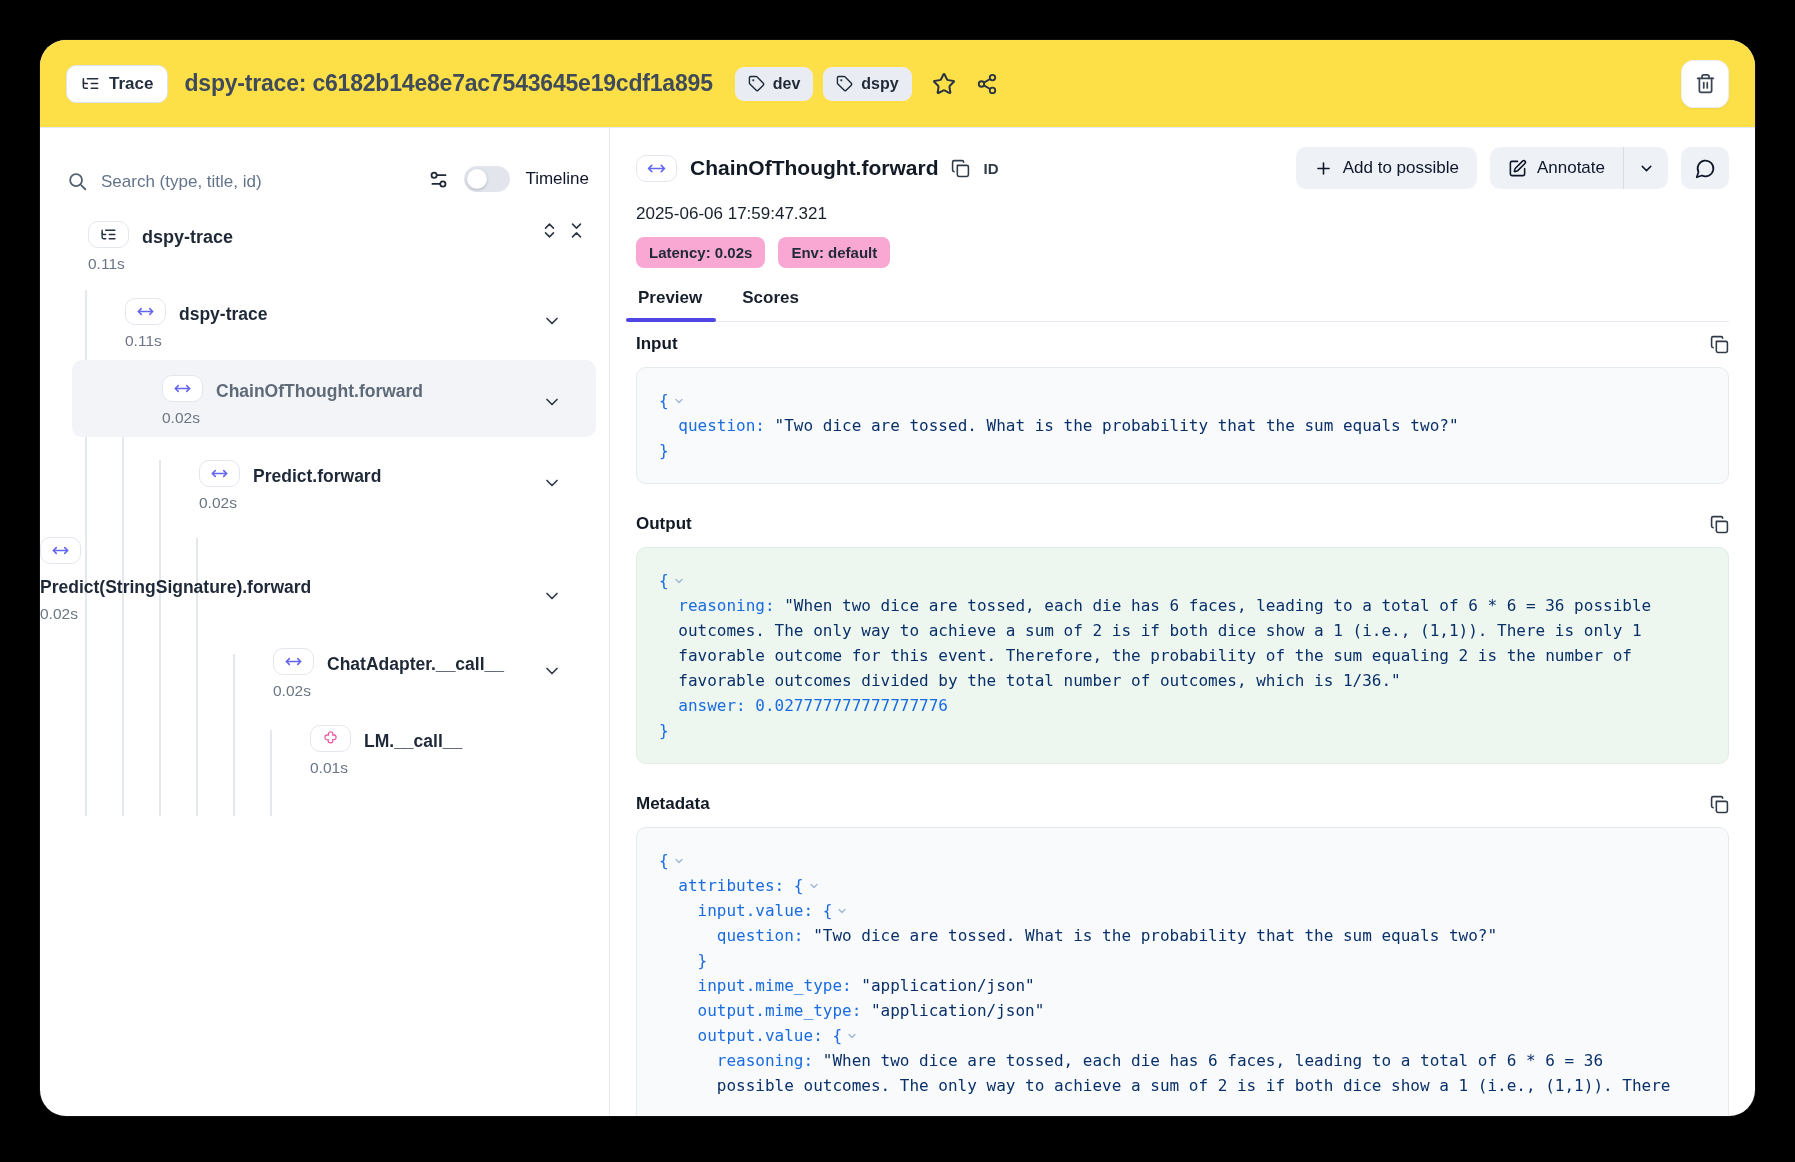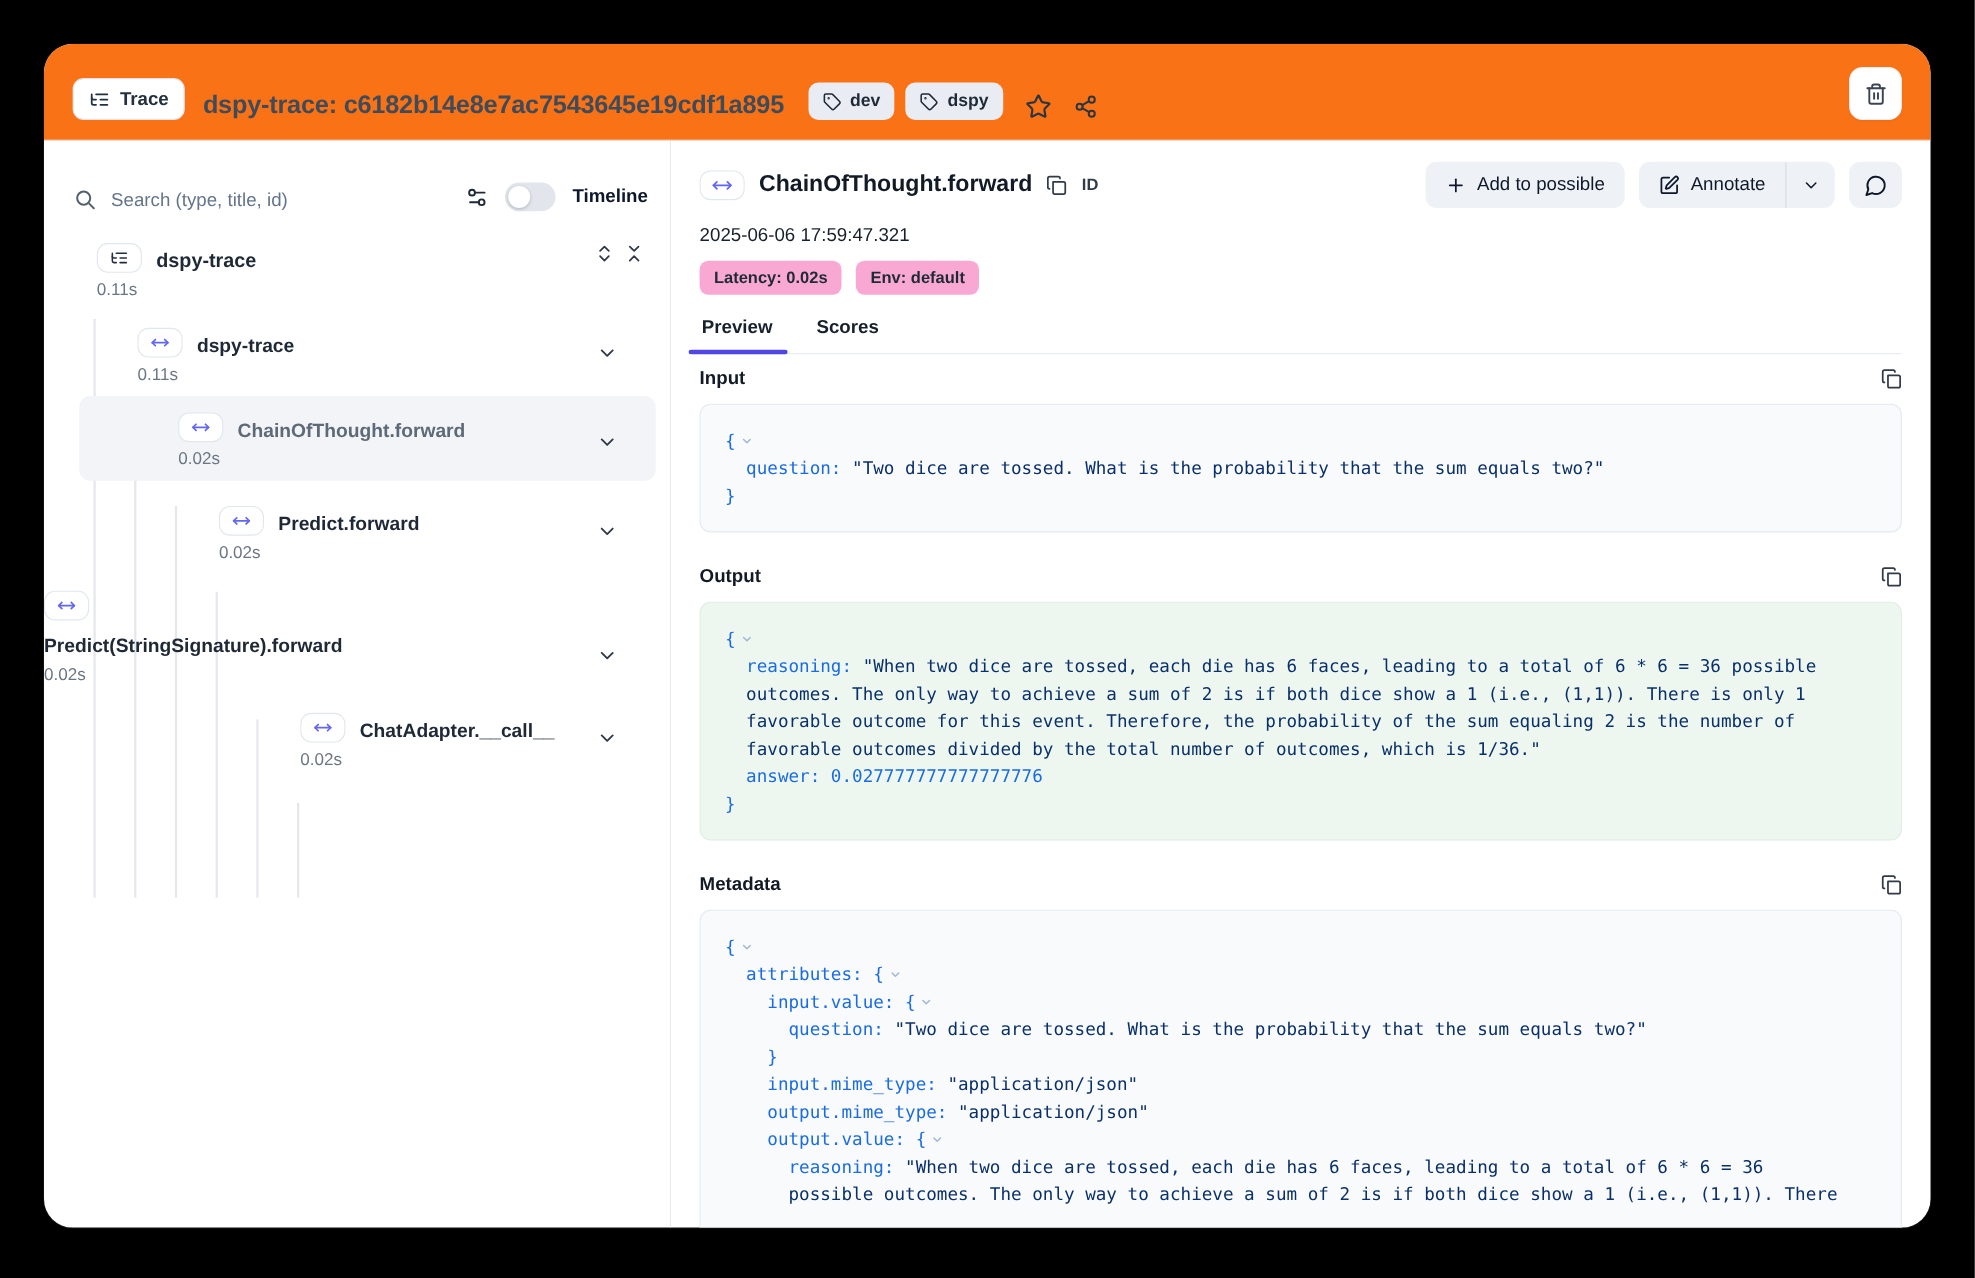--- a/index.html
+++ b/index.html
@@ -3,22 +3,22 @@
 <meta charset="utf-8">
 <style>
   * { margin:0; padding:0; box-sizing:border-box; }
   html,body { width:1795px; height:1162px; background:#000; overflow:hidden;
     font-family:"Liberation Sans","DejaVu Sans",sans-serif; }
   .card { position:absolute; left:40px; top:40px; width:1715px; height:1076px;
     background:#fff; border-radius:26px; overflow:hidden; display:flex; flex-direction:column;
     box-shadow:0 0 0 1px rgba(255,255,255,.06), 0 24px 70px rgba(0,0,0,.65); }
 
   
-  .hdr { height:88px; flex:0 0 88px; background:#f97316; border-bottom:1px solid #e7eaf0;
-    display:flex; align-items:flex-end; padding:18px 26px; }
+  .hdr { height:88px; flex:0 0 88px; background:#fde047; border-bottom:1px solid #e7eaf0;
+    display:flex; align-items:center; padding:18px 26px; }
   .trace-badge { display:flex; align-items:center; gap:9px; background:#fff;
     border:1px solid #dde3ea; border-radius:10px; padding:8px 14px; }
   .trace-badge span { font-size:17px; font-weight:700; color:#24303f; }
   .win-title { font-size:23px; font-weight:700; color:#404b5a; margin-left:16px; letter-spacing:-.2px;
     white-space:nowrap; }
   .tagrow { display:flex; gap:10px; margin-left:22px; }
   .tag-chip { display:flex; align-items:center; gap:8px; background:#e9edf3; border-radius:9px;
     padding:8px 13px; font-size:16px; font-weight:600; color:#1f2937; cursor:pointer; }
   .hdr-icons { display:flex; align-items:center; gap:20px; margin-left:20px; }
   .hdr-spacer { flex:1; }
@@ -32,21 +32,21 @@
     position:relative; }
   .search-row { display:flex; align-items:flex-end; height:46px; padding:0 20px 0 26px; gap:13px; }
   .search-input { flex:1; border:none; outline:none; background:transparent; font-size:17px;
     color:#334155; font-family:inherit; min-width:0; }
   .search-input::placeholder { color:#64748b; }
   .sr-right { display:flex; align-items:center; gap:15px; }
   .toggle { width:46px; height:26px; border-radius:13px; background:#e2e6ec; position:relative;
     cursor:pointer; flex:0 0 auto; }
   .toggle .knob { position:absolute; left:3px; top:3px; width:20px; height:20px; border-radius:50%;
     background:#fff; box-shadow:0 1px 3px rgba(16,24,40,.25); }
-  .timeline-lbl { font-size:17px; color:#0f172a; font-weight:700; }
+  .timeline-lbl { font-size:17px; color:#0f172a; font-weight:400; }
 
   .tree { position:relative; margin-top:14px; padding-top:12px; height:780px; }
   .guide { position:absolute; width:1.5px; background:#e4e7ec; z-index:0; }
   .tree-row { position:relative; z-index:1; margin-bottom:22px; }
   .row-line { display:flex; align-items:flex-end; gap:13px; height:30px; }
   .sbadge { min-width:41px; height:27px; border:1.5px solid #e2e7ee; border-radius:10px;
     background:#fff; display:flex; align-items:center; justify-content:center; flex:0 0 auto; }
   .row-label { font-size:17.5px; font-weight:700; color:#1e2836; white-space:nowrap; }
   .tree-row.root .row-label { font-size:18px; }
   .tree-row.selected .row-label { color:#5f6a78; }
@@ -302,20 +302,31 @@
                     <path d="m6 8-4 4 4 4"></path>
                     <path d="M2 12h20"></path>
                   </svg>
                 </span>
                 <span class="row-label">ChatAdapter.__call__</span>
               </div>
               <div class="row-dur">0.02s</div>
               <span class="row-chevron"><svg width="20" height="20" viewBox="0 0 24 24" fill="none" stroke="#2f3847" stroke-width="2" stroke-linecap="round" stroke-linejoin="round">
                   <path d="m6 9 6 6 6-6"></path>
                 </svg></span>
+            </div>
+            <div class="tree-row" style="padding-left: 270px;">
+              <div class="row-line">
+                <span class="sbadge">
+                  <svg width="17" height="17" viewBox="0 0 24 24" fill="none" stroke="#ec4899" stroke-width="1.5" stroke-linecap="round" stroke-linejoin="round">
+                    <path d="M12 2.4c1.9 0 3.4 1.5 3.4 3.4 0 .5-.1 1-.4 1.5.5-.3 1-.4 1.5-.4 1.9 0 3.4 1.5 3.4 3.4s-1.5 3.4-3.4 3.4c-.5 0-1-.1-1.5-.4.3.5.4 1 .4 1.5 0 1.9-1.5 3.4-3.4 3.4s-3.4-1.5-3.4-3.4c0-.5.1-1 .4-1.5-.5.3-1 .4-1.5.4-1.9 0-3.4-1.5-3.4-3.4S6.1 6.9 8 6.9c.5 0 1 .1 1.5.4-.3-.5-.4-1-.4-1.5 0-1.9 1.5-3.4 3.4-3.4z"></path>
+                  </svg>
+                </span>
+                <span class="row-label">LM.__call__</span>
+              </div>
+              <div class="row-dur">0.01s</div>
             </div>
           </div>
       </div>
     </div>
 
     <div class="main">
       <div class="detail-header">
         <span class="sbadge">
           <span class="ic" style="line-height: 0; display: inline-flex;">
               <svg width="19" height="19" viewBox="0 0 24 24" fill="none" stroke="#6366f1" stroke-width="2" stroke-linecap="round" stroke-linejoin="round">

